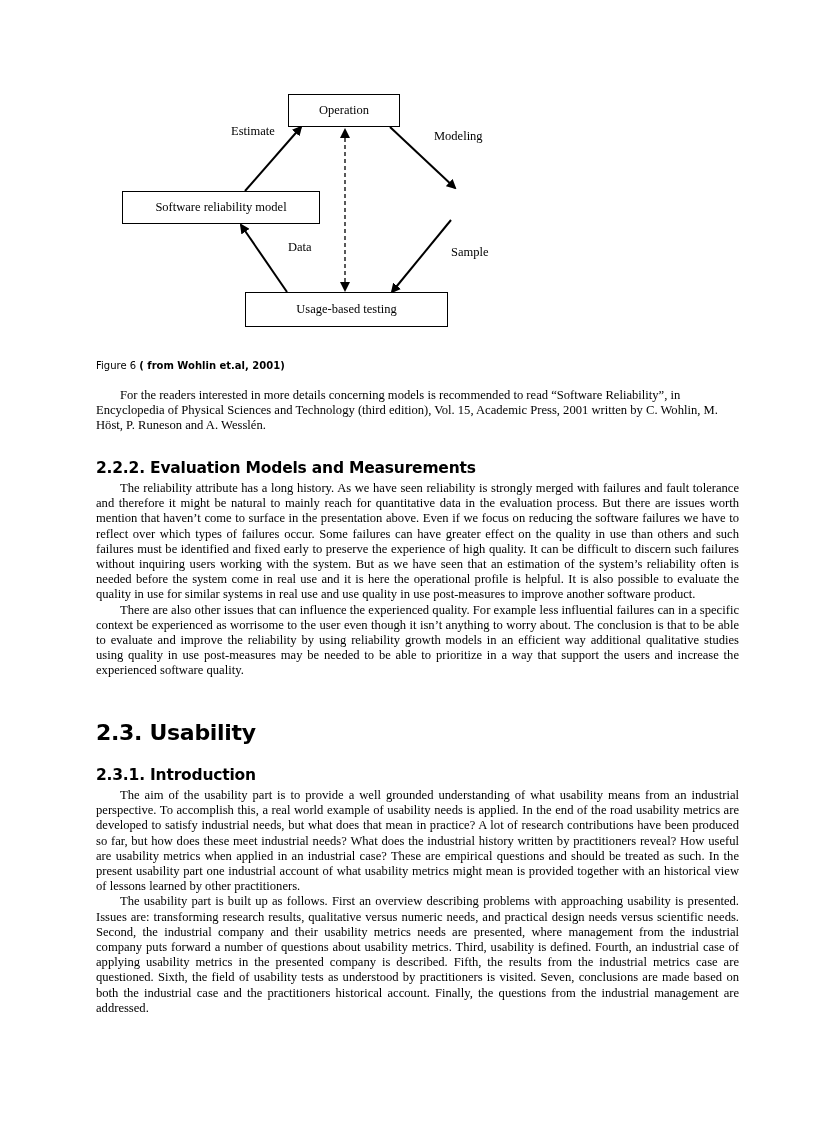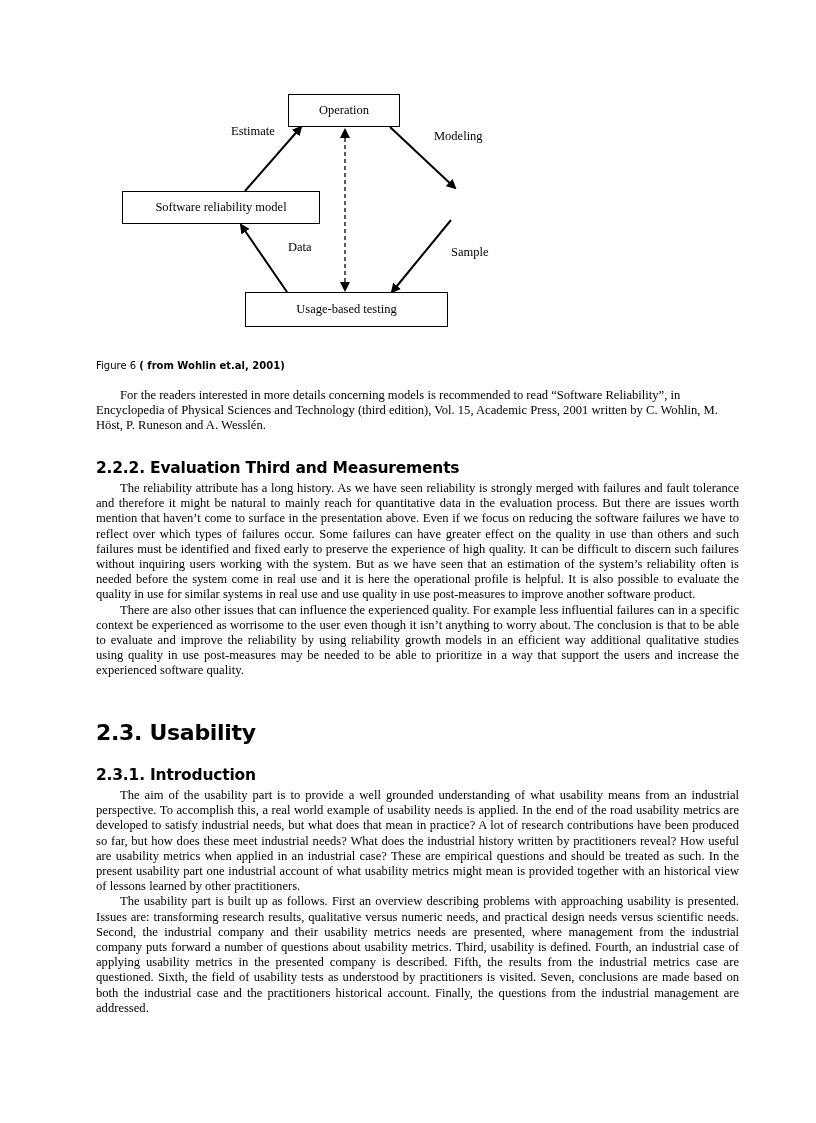--- a/index.html
+++ b/index.html
@@ -60,21 +60,21 @@
 
   <div class="caption">
     <span>Figure 6</span>
     <b>( from Wohlin et.al, 2001)</b>
   </div>
 
   <div class="body-text" style="top:388px;">
     <p style="text-align:left;">For the readers interested in more details concerning models is recommended to read “Software Reliability”, in Encyclopedia of Physical Sciences and Technology (third edition), Vol. 15, Academic Press, 2001 written by C. Wohlin, M. Höst, P. Runeson and A. Wesslén.</p>
   </div>
 
-  <div class="h3" style="top:459px;">2.2.2. Evaluation Third and Measurements</div>
+  <div class="h3" style="top:459px;">2.2.2. Evaluation Models and Measurements</div>
 
   <div class="body-text" style="top:481px;">
     <p>The reliability attribute has a long history. As we have seen reliability is strongly merged with failures and fault tolerance and therefore it might be natural to mainly reach for quantitative data in the evaluation process. But there are issues worth mention that haven’t come to surface in the presentation above. Even if we focus on reducing the software failures we have to reflect over which types of failures occur. Some failures can have greater effect on the quality in use than others and such failures must be identified and fixed early to preserve the experience of high quality. It can be difficult to discern such failures without inquiring users working with the system. But as we have seen that an estimation of the system’s reliability often is needed before the system come in real use and it is here the operational profile is helpful. It is also possible to evaluate the quality in use for similar systems in real use and use quality in use post-measures to improve another software product.</p>
     <p style="text-align-last:left;">There are also other issues that can influence the experienced quality. For example less influential failures can in a specific context be experienced as worrisome to the user even though it isn’t anything to worry about. The conclusion is that to be able to evaluate and improve the reliability by using reliability growth models in an efficient way additional qualitative studies using quality in use post-measures may be needed to be able to prioritize in a way that support the users and increase the experienced software quality.</p>
   </div>
 
   <div class="h2" style="top:720px;">2.3. Usability</div>
 
   <div class="h3" style="top:766px;">2.3.1. Introduction</div>
 

